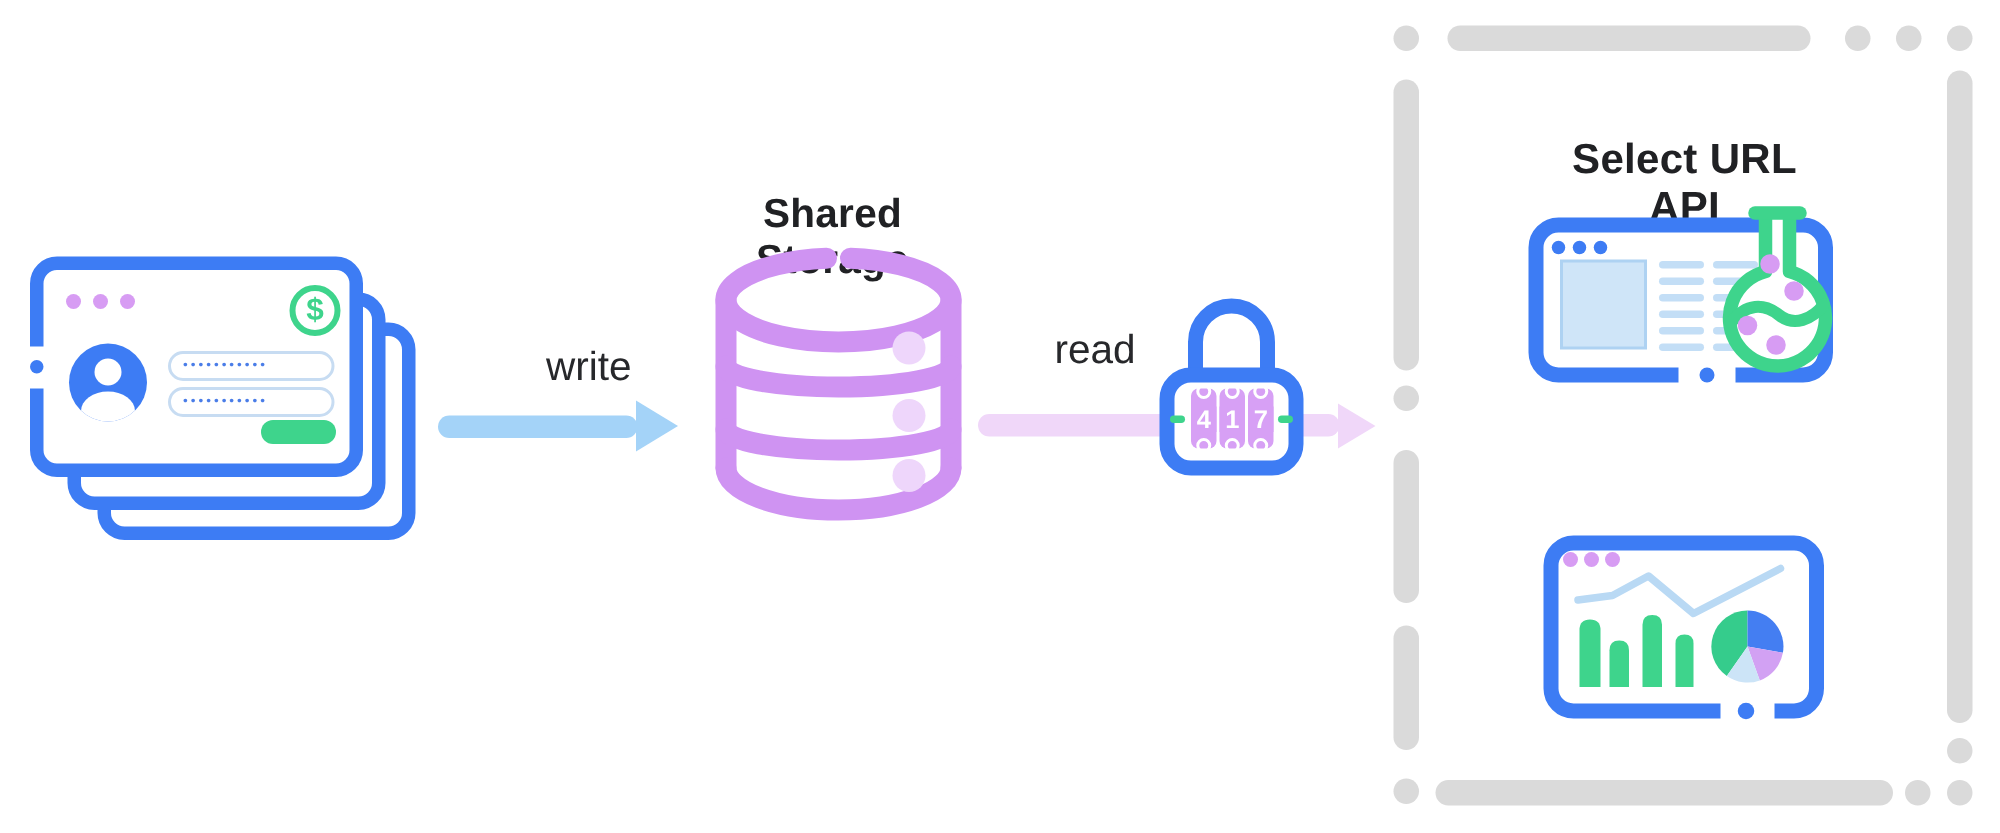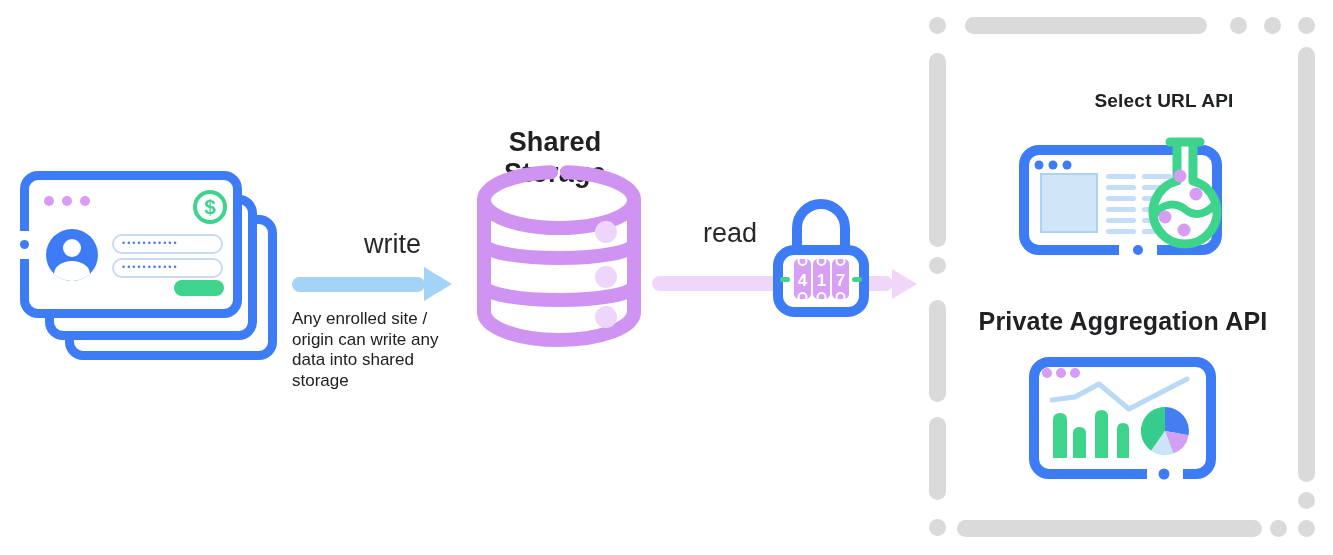--- a/index.html
+++ b/index.html
@@ -67,24 +67,20 @@
     <div class="field" style="top:258px;">•••••••••••</div>
     <div class="login-btn"></div>
 
     <div class="border-gap" style="left:17px;top:231px;width:14px;height:28px;"></div>
     <div class="gap-dot" style="left:20px;top:240px;width:9px;height:9px;"></div>
   </div>
 
   <div class="abs flow-label" style="left:364px;top:229px;">write</div>
   <div class="shaft write-shaft"></div>
   <div class="head write-head"></div>
-  <div class="abs caption" style="left:292px;top:309px;width:180px;">Any enrolled site /
-origin can write any
-data into shared
-storage</div>
 
   <div class="abs h-title" style="left:455px;top:127px;width:200px;font-size:27px;">Shared Storage</div>
   <svg class="abs" style="left:474px;top:162px;" width="170" height="190" viewBox="0 0 170 190">
     <g fill="none" stroke="#cf93f2" stroke-width="14" stroke-linecap="round">
       <path d="M 77 10.2 A 75 28 0 1 0 93 10.2"></path>
       <path d="M 10 38 L 10 150"></path>
       <path d="M 160 38 L 160 150"></path>
       <path d="M 10 82 A 75 14 0 0 0 160 82"></path>
       <path d="M 10 124 A 75 14 0 0 0 160 124"></path>
       <path d="M 10 150 A 75 28 0 0 0 160 150"></path>
@@ -140,21 +136,21 @@
     <div class="gdot" style="left:929px;top:519px;"></div>
 
     <div class="gbar" style="left:957px;top:520px;width:305px;height:17px;"></div>
     <div class="gdot" style="left:1270px;top:520px;"></div>
     <div class="gdot" style="left:1298px;top:520px;"></div>
 
     <div class="gbar" style="left:1298px;top:47px;width:17px;height:435px;"></div>
     <div class="gdot" style="left:1298px;top:492px;"></div>
   </div>
 
-  <div class="abs h-title" style="left:1064px;top:90px;width:200px;font-size:19px;">Select URL API</div>
+  <div class="abs h-title" style="left:1023px;top:90px;width:200px;font-size:28px;">Select URL API</div>
   <svg class="abs" style="left:1018px;top:136px;" width="214" height="124" viewBox="0 0 214 124">
     <rect x="6" y="14" width="193" height="100" rx="15" fill="#ffffff" stroke="#3d7cf4" stroke-width="10"></rect>
     <rect x="101" y="106" width="38" height="16" fill="#ffffff"></rect>
     <circle cx="120" cy="114" r="5" fill="#3d7cf4"></circle>
     <circle cx="21" cy="29" r="4.5" fill="#3d7cf4"></circle>
     <circle cx="35" cy="29" r="4.5" fill="#3d7cf4"></circle>
     <circle cx="49" cy="29" r="4.5" fill="#3d7cf4"></circle>
     <rect x="23" y="38" width="56" height="58" fill="#cfe5f8" stroke="#aed2f2" stroke-width="2"></rect>
     <g fill="#c3def6">
       <rect x="88" y="38" width="30" height="5" rx="2.5"></rect>
@@ -172,21 +168,20 @@
     </g>
     <path d="M 159 8 L 159 45 A 32 32 0 1 0 175 45 L 175 8" fill="#ffffff" stroke="#3ed48c" stroke-width="9" stroke-linejoin="round"></path>
     <path d="M 152 6 L 182 6" stroke="#3ed48c" stroke-width="9" stroke-linecap="round"></path>
     <path d="M 136 79 C 146 66 158 66 168 74 C 178 82 190 77 198 67" fill="none" stroke="#3ed48c" stroke-width="8" stroke-linecap="round"></path>
     <circle cx="162" cy="40" r="6.5" fill="#d79cf3"></circle>
     <circle cx="178" cy="58" r="6.5" fill="#d79cf3"></circle>
     <circle cx="147" cy="81" r="6.5" fill="#d79cf3"></circle>
     <circle cx="166" cy="94" r="6.5" fill="#d79cf3"></circle>
   </svg>
 
-  <div class="abs h-title" style="left:963px;top:307px;width:320px;font-size:25px;">Private Aggregation API</div>
   <svg class="abs" style="left:1028px;top:356px;" width="190" height="126" viewBox="0 0 190 126">
     <rect x="6" y="6" width="177" height="112" rx="15" fill="#ffffff" stroke="#3d7cf4" stroke-width="10"></rect>
     <rect x="119" y="110" width="36" height="16" fill="#ffffff"></rect>
     <circle cx="136" cy="118" r="5.5" fill="#3d7cf4"></circle>
     <circle cx="19" cy="17" r="5" fill="#d79cf3"></circle>
     <circle cx="33" cy="17" r="5" fill="#d79cf3"></circle>
     <circle cx="47" cy="17" r="5" fill="#d79cf3"></circle>
     <polyline points="24,44 47,41 71,28 101,53 159,23" fill="none" stroke="#b9d9f4" stroke-width="5" stroke-linecap="round" stroke-linejoin="round"></polyline>
     <g fill="#3ed48c">
       <path d="M25,64 Q25,57 32,57 Q39,57 39,64 L39,102 L25,102 Z"></path>

